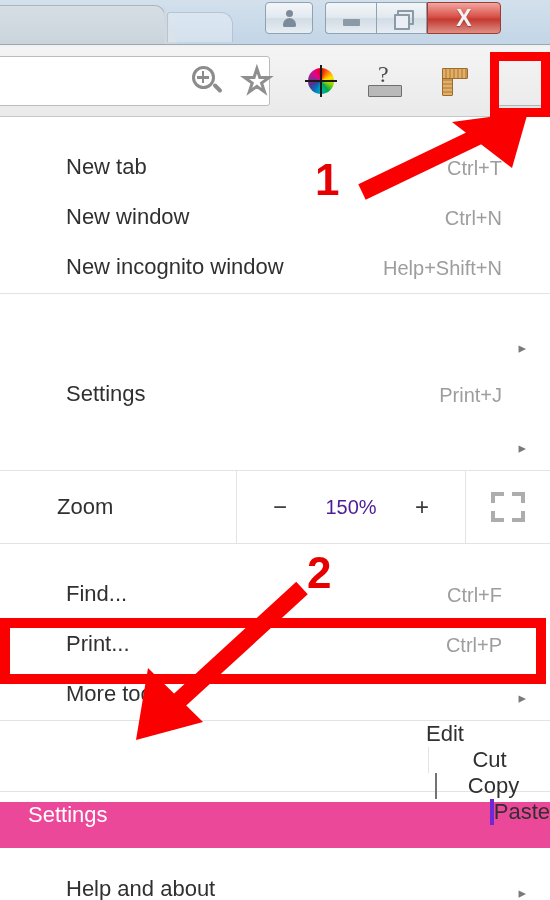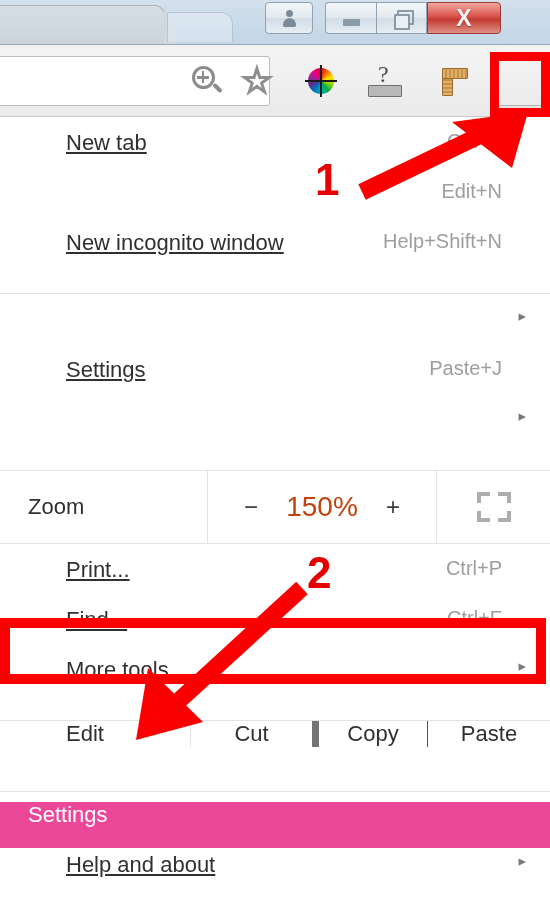--- a/index.html
+++ b/index.html
@@ -136,55 +136,55 @@
     position: absolute; left: 490px; top: 52px; width: 60px; height: 65px;
     border: 9px solid #fa0000; pointer-events: none;
   }
 
   
   .menu {
     position: absolute; left: 0; top: 117px; width: 550px; height: 783px;
     background: #ffffff;
   }
   .mi {
-    position: relative; display: flex; align-items: flex-start;
+    position: relative; display: flex; align-items: flex-end;
     height: 50px; padding-left: 66px; padding-right: 8px;
-    color: #303030; font-size: 22px; text-decoration: underline;
+    color: #303030; font-size: 22px;
   }
   .mi .label { flex: 0 0 auto; }
   .mi .accel { position: absolute; right: 48px; color: #9d9d9d; font-size: 20px; }
   .mi .arrow { position: absolute; right: 24px; color: #7a7a7a; font-size: 15px; }
   .sep { height: 1px; background: #e3e3e3; margin: 0; }
 
   .group-pad-top { height: 13px; }
   .group-pad-bot { height: 13px; }
 
   
   .zoom-row { display: flex; height: 72px; align-items: stretch; font-size: 22px; color: #303030; }
-  .zoom-label { width: 207px; display:flex; align-items:center; padding-left: 28px; }
+  .zoom-label { width: 207px; display:flex; align-items:center; padding-left: 28px; margin-left: 29px; }
   .zoom-ctrl  { width: 230px; display:flex; align-items:center; justify-content: space-between;
                 padding: 0 36px; border-left:1px solid #e3e3e3; border-right:1px solid #e3e3e3; }
   .zoom-minus { color:#3a3a3a; font-size: 24px; }
-  .zoom-level { color:#c2410c; font-size: 28px; }
+  .zoom-level { color:#4c1d95; font-size: 20px; }
   .zoom-plus  { color:#3a3a3a; font-size: 24px; }
   .zoom-full  { flex:1; display:flex; align-items:center; justify-content:center; }
   .ico-fullscreen { position: relative; width: 34px; height: 30px; }
   .ico-fullscreen i { position:absolute; width:13px; height:11px; border:4px solid #adadad; }
   .ico-fullscreen .tl { left:0;  top:0;  border-right:none; border-bottom:none; }
   .ico-fullscreen .tr { right:0; top:0;  border-left:none;  border-bottom:none; }
   .ico-fullscreen .bl { left:0;  bottom:0; border-right:none; border-top:none; }
   .ico-fullscreen .br { right:0; bottom:0; border-left:none;  border-top:none; }
 
   
-  .edit-row { display:flex; height: 70px; align-items: flex-start; font-size: 22px; color: #303030; }
+  .edit-row { display:flex; height: 70px; align-items: flex-end; font-size: 22px; color: #303030; flex-direction: column; }
   .edit-row .cell { display:flex; align-items:center; }
   .edit-label { width: 190px; padding-left: 66px; }
   .edit-cut   { width: 122px; justify-content:center; border-left: 1px solid #e3e3e3; }
-  .edit-copy  { width: 115px; justify-content:center; border-left: 7px solid #737373; }
-  .edit-paste { flex:1;       justify-content:center; border-left: 1px solid #6d28d9; }
+  .edit-copy  { width: 115px; justify-content:center; border-left: 2px solid #737373; }
+  .edit-paste { flex:1;       justify-content:center; border-left: 4px solid #6d28d9; }
 
   
   .settings-row {
     height: 46px; background: #ec4899; color: #ffffff;
     display:flex; align-items:flex-start; padding-left: 28px; font-size: 22px;
   }
   .hl-settings {
     position: absolute; left: 0px; top: 618px; width: 546px; height: 66px;
     border: 10px solid #fa0000; pointer-events: none;
   }
@@ -272,38 +272,39 @@
 
   <div class="menu">
 
     <div class="group-pad-top"></div>
 
     <div class="mi">
       <span class="label">New tab</span>
       <span class="accel">Ctrl+T</span>
     </div>
     <div class="mi">
-      <span class="accel">Edit+N</span>
+      <span class="label">New window</span>
+      <span class="accel">Ctrl+N</span>
     </div>
     <div class="mi">
       <span class="label">New incognito window</span>
       <span class="accel">Help+Shift+N</span>
     </div>
 
     <div class="group-pad-bot"></div>
     <div class="sep"></div>
     <div class="group-pad-top"></div>
 
     <div class="mi">
       <span class="accel"></span>
       <span class="arrow">▸</span>
     </div>
     <div class="mi">
       <span class="label">Settings</span>
-      <span class="accel">Paste+J</span>
+      <span class="accel">Print+J</span>
     </div>
     <div class="mi">
       <span class="accel"></span>
       <span class="arrow">▸</span>
     </div>
 
     <div class="group-pad-bot"></div>
     <div class="sep"></div>
 
     <div class="zoom-row">
@@ -320,26 +321,26 @@
             <i class="bl"></i>
             <i class="br"></i>
         </span>
       </div>
     </div>
 
     <div class="sep"></div>
     <div class="group-pad-top"></div>
 
     <div class="mi">
+      <span class="label">Find...</span>
+      <span class="accel">Ctrl+F</span>
+    </div>
+    <div class="mi">
       <span class="label">Print...</span>
       <span class="accel">Ctrl+P</span>
-    </div>
-    <div class="mi">
-      <span class="label">Find...</span>
-      <span class="accel">Ctrl+F</span>
     </div>
     <div class="mi">
       <span class="label">More tools</span>
       <span class="arrow">▸</span>
     </div>
 
     <div class="group-pad-bot"></div>
     <div class="sep"></div>
 
     <div class="edit-row">

